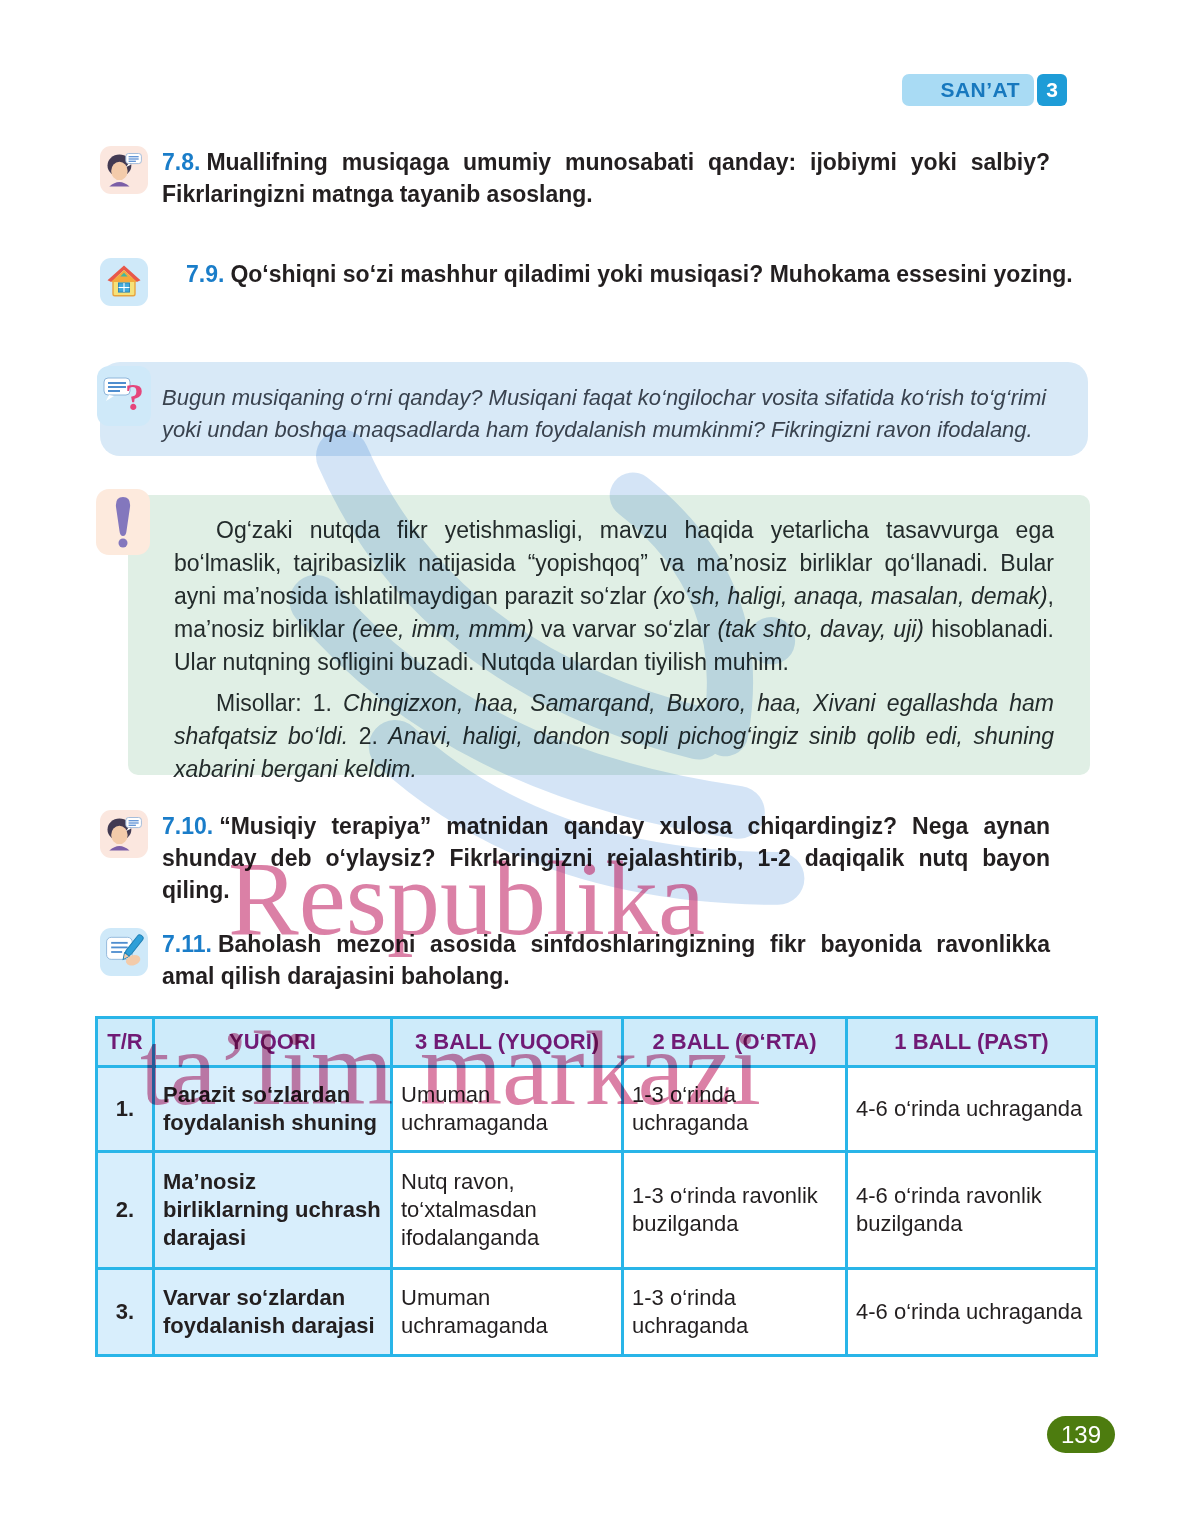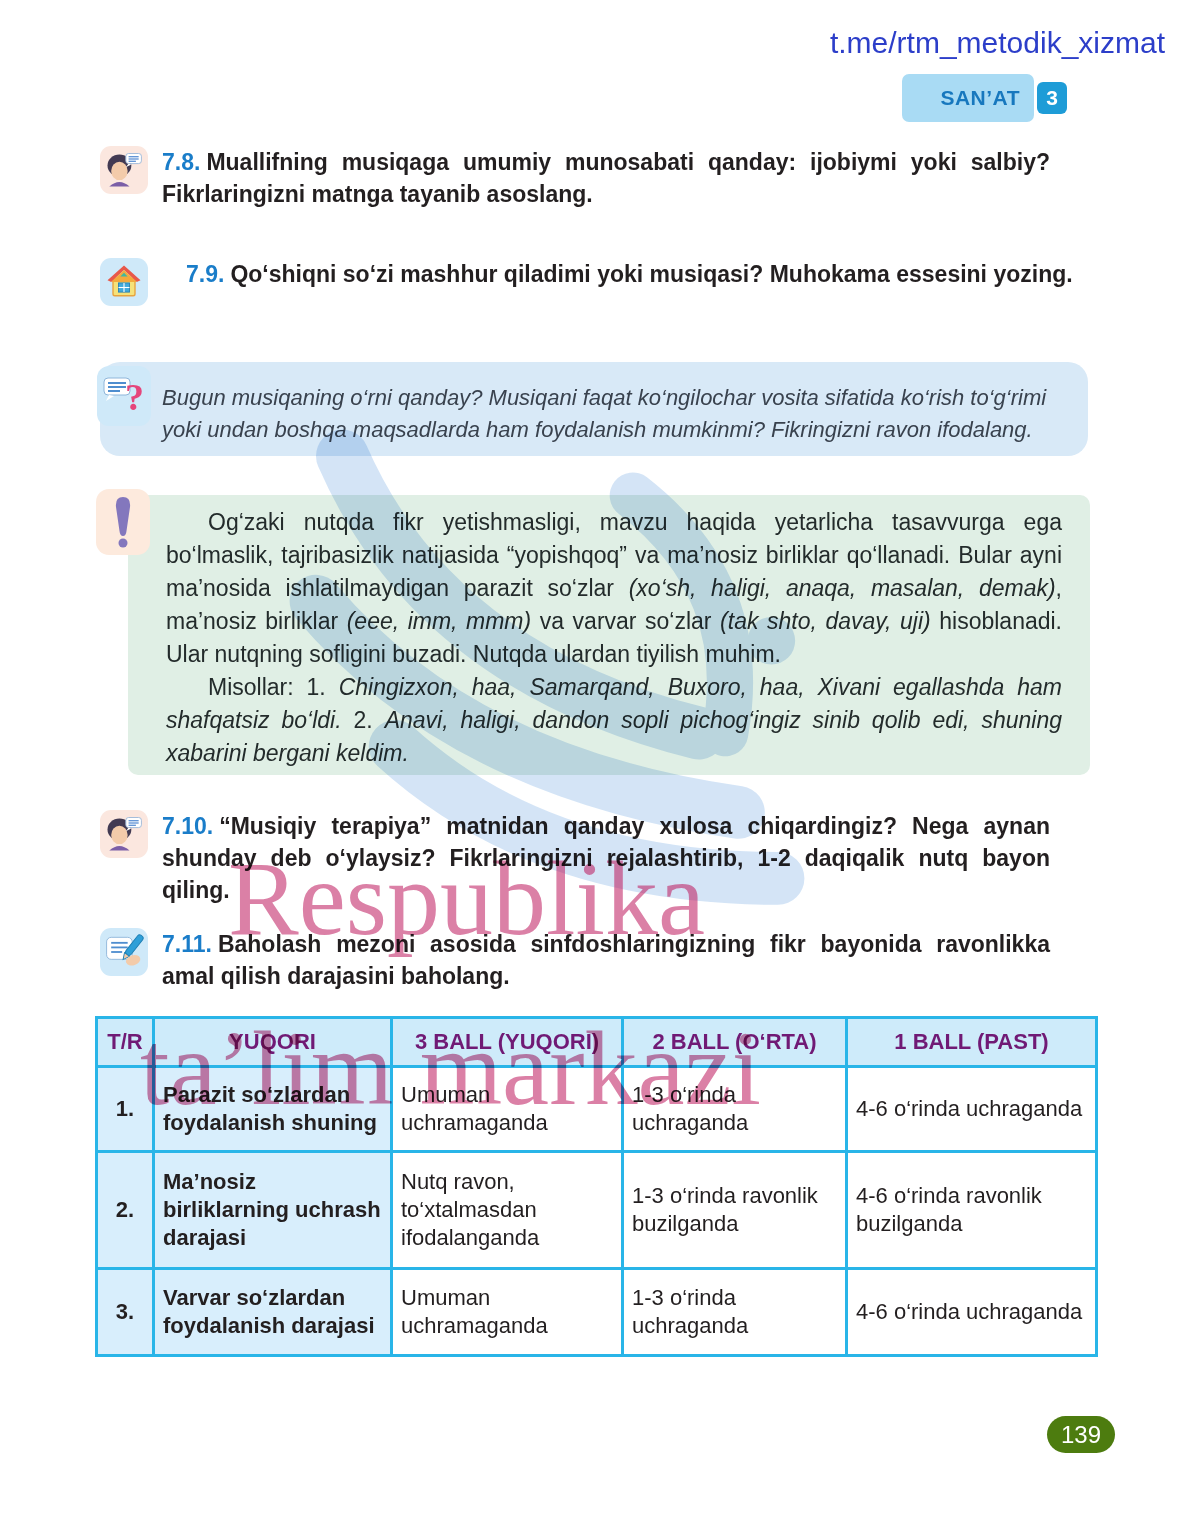--- a/index.html
+++ b/index.html
@@ -2,21 +2,21 @@
 <html><head>
 <meta charset="utf-8">
 <style>
   html,body{margin:0;padding:0;background:#e9e9e9;}
   .page{position:relative;width:1191px;height:1531px;background:#ffffff;
         font-family:"Liberation Sans",sans-serif;color:#231f20;overflow:hidden;margin:0 auto;}
 
   
   .tg-link{position:absolute;top:26px;right:26px;font-size:30px;color:#2c3ec9;text-decoration:none;z-index:3;}
   .subject-wrap{position:absolute;top:74px;right:124px;display:flex;align-items:center;z-index:3;}
-  .subject-pill{background:#a9dbf4;border-radius:7px;height:48px;display:flex;align-items:center;
+  .subject-pill{background:#a9dbf4;border-radius:7px;height:32px;display:flex;align-items:center;
                 padding:0 14px 0 38px;}
   .subject-label{color:#1778be;font-weight:bold;font-size:21px;letter-spacing:.5px;}
   .chapter-box{background:#1e9cd7;color:#fff;font-weight:bold;font-size:21px;border-radius:6px;
                width:30px;height:32px;display:flex;align-items:center;justify-content:center;margin-left:3px;}
 
   
   .ex{position:absolute;left:100px;width:950px;z-index:3;}
   .ex-icon{position:absolute;left:0;top:0;width:48px;height:48px;border-radius:11px;
            display:flex;align-items:center;justify-content:center;}
   .icon-pink{background:#fbe7df;}
@@ -32,21 +32,21 @@
   .info-text{position:absolute;left:62px;top:14px;width:898px;font-size:22px;font-style:italic;
              line-height:32px;color:#39424e;z-index:3;margin-top:6px;}
 
   
   .note-box{position:absolute;left:128px;top:495px;width:962px;height:280px;background:#e0efe5;
             border-radius:10px;z-index:2;}
   .note-icon{position:absolute;left:96px;top:489px;width:54px;height:66px;background:#fdeadd;
              border-radius:13px;display:flex;align-items:center;justify-content:center;z-index:3;}
   .note-text{position:absolute;left:166px;top:506px;width:896px;font-size:23px;line-height:33px;
              color:#232b2b;z-index:3;}
-  .para{margin:0;text-indent:42px;text-align:justify;}
+  .para{margin:8px;text-indent:42px;text-align:justify;}
   .it{font-style:italic;}
 
   
   .score-table{position:absolute;left:95px;top:1016px;z-index:1;border-collapse:collapse;}
   .score-table th,.score-table td{border:3px solid #29b5e8;font-size:22px;line-height:28px;
       vertical-align:middle;padding:6px 8px;}
   .score-table th{background:rgba(198,231,249,.85);color:#701a75;font-weight:bold;text-align:center;height:34px;}
   .c-num{background:rgba(207,234,251,.82);font-weight:bold;text-align:center;}
   .c-mezon{background:rgba(207,234,251,.82);font-weight:bold;text-align:left;}
   .c-ball3,.c-ball2,.c-ball1{background:transparent;text-align:left;}
@@ -61,21 +61,20 @@
   .watermark{position:absolute;inset:0;z-index:5;pointer-events:none;mix-blend-mode:multiply;}
   .wm-text{position:absolute;color:#be185d;opacity:.55;white-space:nowrap;
            font-family:Liberation Serif, serif;}
   .wm-logo{position:absolute;left:250px;top:390px;opacity:.45;}
 </style>
 </head>
 <body>
 
 <div class="page">
 
-  <a class="tg-link">t.me/rtm_metodik_xizmat</a>
 
   <div class="subject-wrap">
     <div class="subject-pill">
       <span class="subject-label">SAN’AT</span>
     </div>
     <div class="chapter-box">3</div>
   </div>
 
   <div class="ex" style="top:146px;">
     <div class="ex-icon icon-pink">

